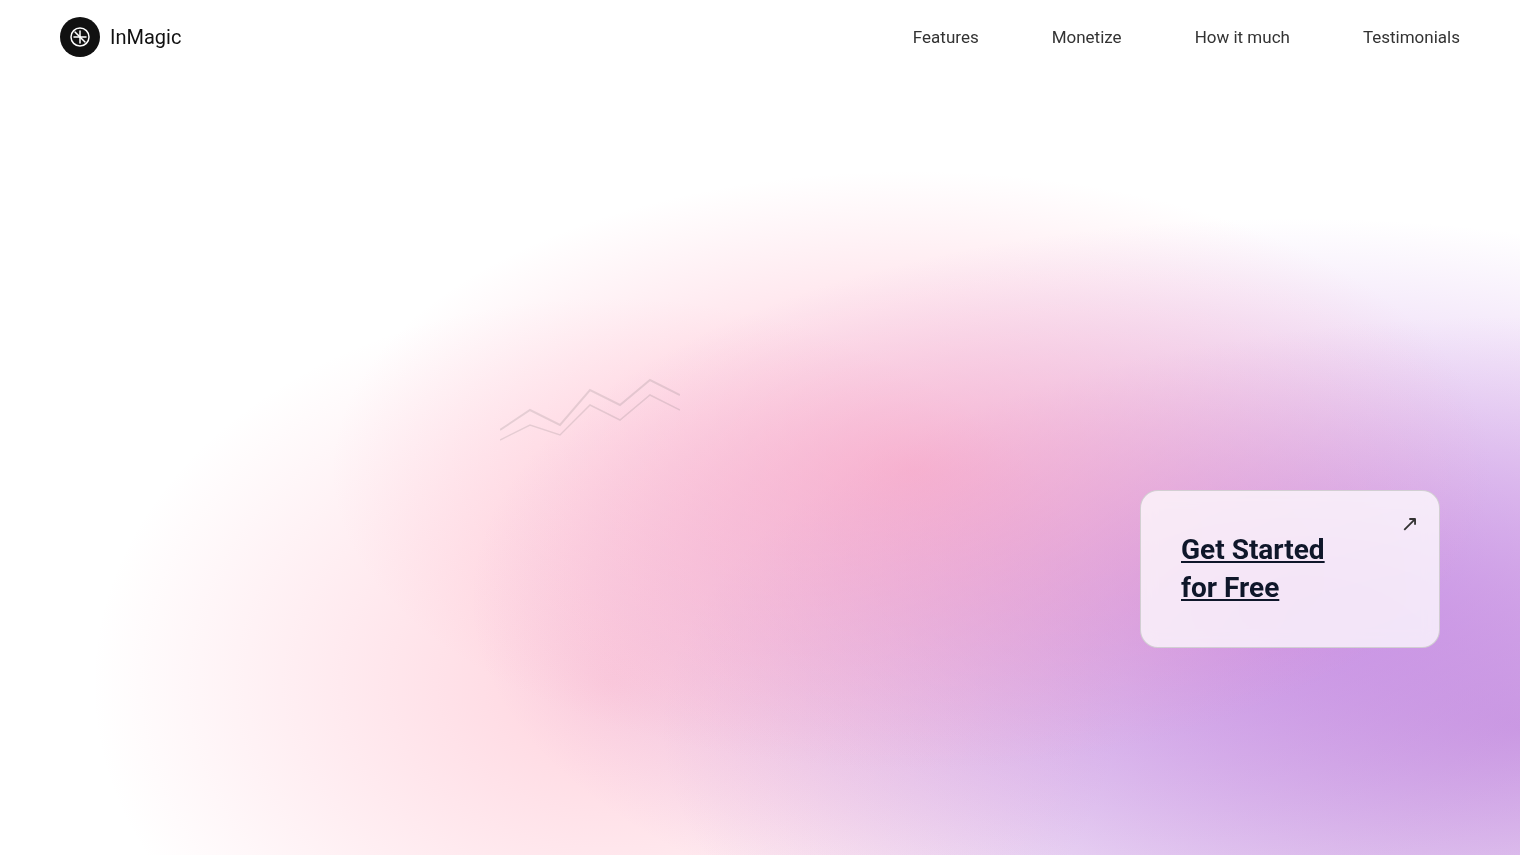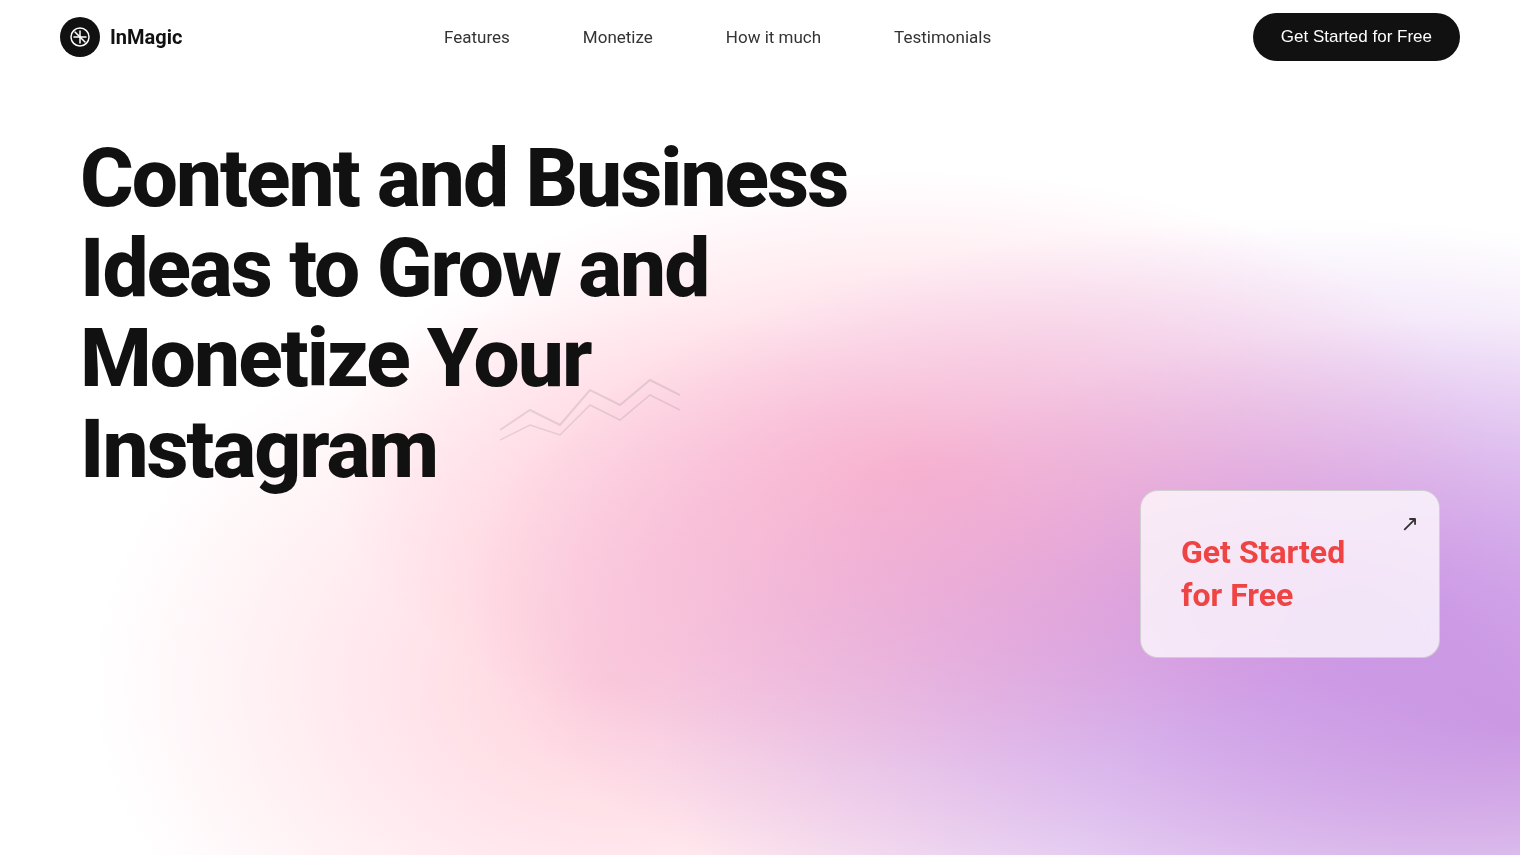--- a/index.html
+++ b/index.html
@@ -60,21 +60,21 @@
       display: flex;
       align-items: center;
       justify-content: center;
       color: white;
       font-size: 18px;
       font-weight: bold;
     }
 
     .logo-text {
       font-size: 20px;
-      font-weight: 700;
+      font-weight: 400;
       color: #111;
     }
 
     .nav-links {
       display: flex;
       align-items: center;
       gap: 73px;
       list-style: none;
     }
 
@@ -139,24 +139,25 @@
 
     .cta-card-arrow {
       position: absolute;
       top: 20px;
       right: 20px;
       font-size: 22px;
       color: #333;
     }
 
     .cta-card-text {
-      font-size: 32px;
+      font-size: 28px;
       font-weight: 700;
-      color: #ef4444;
+      color: #0f172a;
       line-height: 1.35;
+      text-decoration: underline;
     }
 
     
     .deco-lines {
       position: absolute;
       top: 370px;
       left: 500px;
       z-index: 1;
       opacity: 0.15;
     }
@@ -199,25 +200,23 @@
       <a href="#pricing">Monetize</a>
     </li>
     <li>
       <a href="#how-it-works">How it much</a>
     </li>
     <li>
       <a href="#testimonials">Testimonials</a>
     </li>
   </ul>
 
-  <button class="nav-cta">Get Started for Free</button>
 </nav>
 
 <div class="main-content">
-  <h1 class="hero-title">Content and Business Ideas to Grow and Monetize Your Instagram</h1>
 </div>
 
 <div class="cta-card">
   <span class="cta-card-arrow">↗</span>
   <div class="cta-card-text">
     Get Started<br>for Free
   </div>
 </div>
 
 </body></html>

